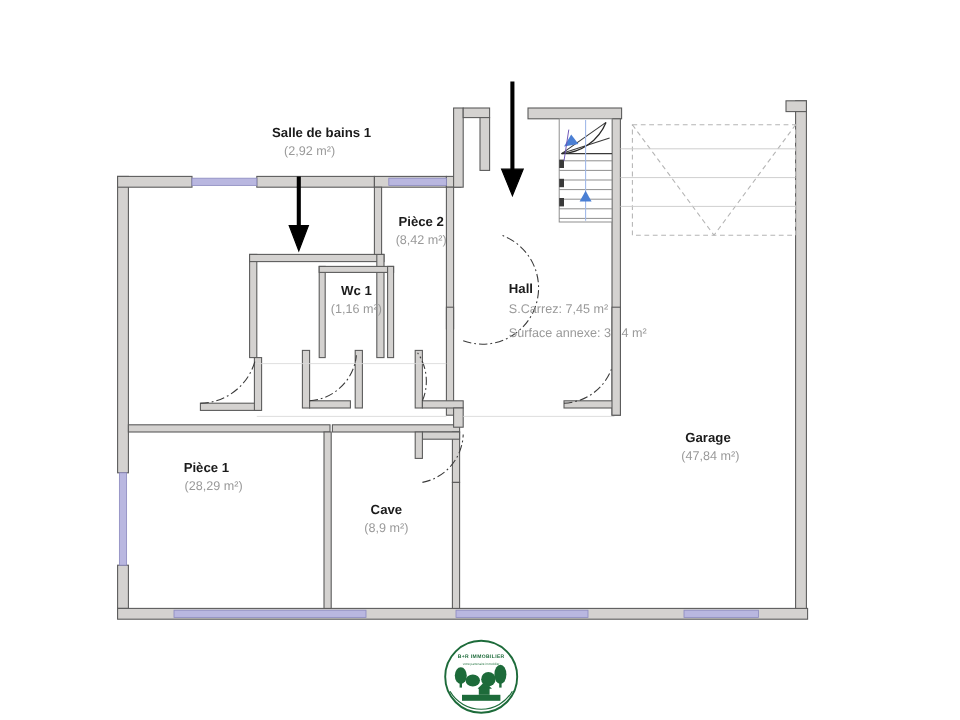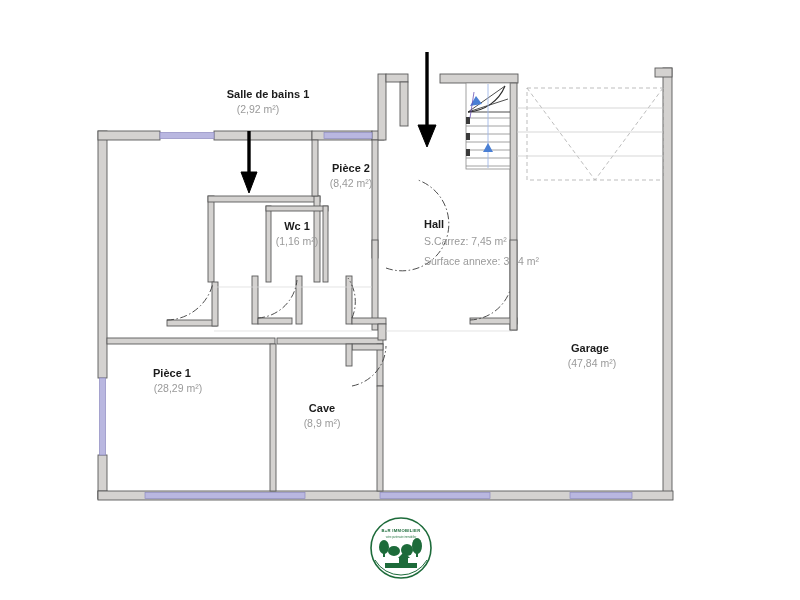--- a/index.html
+++ b/index.html
@@ -9,21 +9,21 @@
   }
   body {
     width: 800px;
     height: 600px;
     font-family: "Liberation Sans", sans-serif;
     overflow: hidden;
     position: relative;
   }
   #plan-root {
     position: absolute;
-    left: 0; top: 0;
+    left: 0; top: 16px;
     width: 800px;
     height: 464px;
   }
   svg.plan {
     display: block;
     width: 800px;
     height: 600px;
   }
   .room-name {
     font-family: "Liberation Sans", sans-serif;

